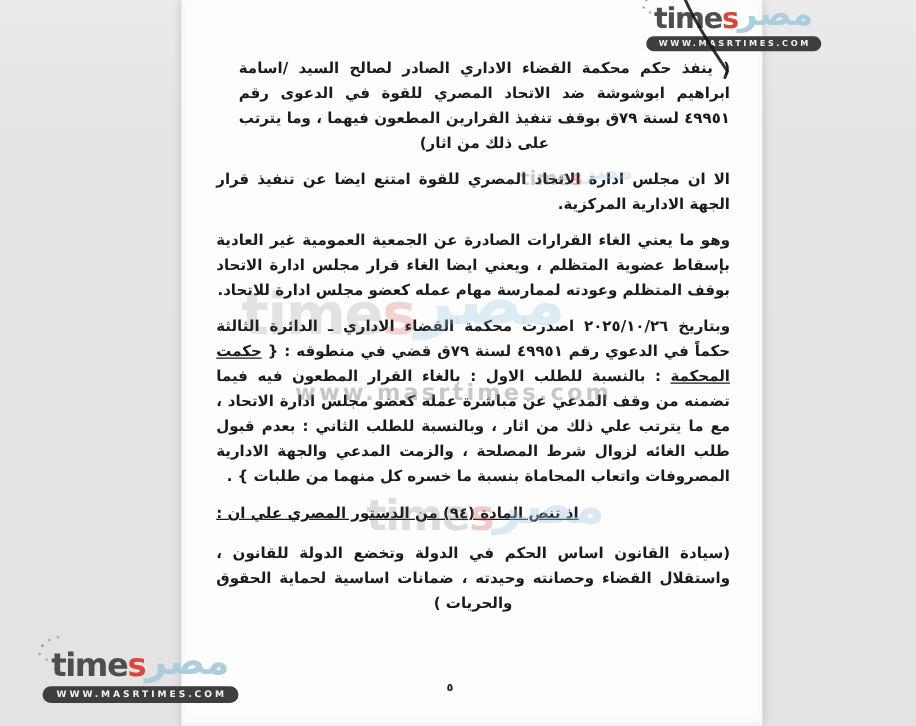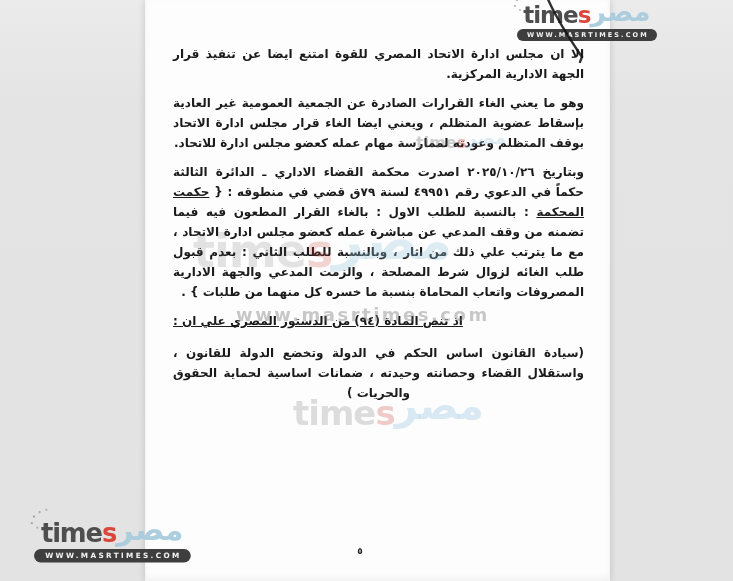--- a/index.html
+++ b/index.html
@@ -70,20 +70,21 @@
   }
   .penstroke{position:absolute;left:0;top:0;z-index:7;pointer-events:none;}
 </style>
 </head>
 <body>
 
 <div class="stage">
 
   <div class="page">
     <div class="content">
+      <p class="quote indent">( ينفذ حكم محكمة القضاء الاداري الصادر لصالح السيد /اسامة ابراهيم ابوشوشة ضد الاتحاد المصري للقوة في الدعوى رقم ٤٩٩٥١ لسنة ٧٩ق بوقف تنفيذ القرارين المطعون فيهما ، وما يترتب على ذلك من اثار)</p>
       <p>الا ان مجلس ادارة الاتحاد المصري للقوة امتنع ايضا عن تنفيذ قرار الجهة الادارية المركزية.</p>
       <p>وهو ما يعني الغاء القرارات الصادرة عن الجمعية العمومية غير العادية بإسقاط عضوية المتظلم ، ويعني ايضا الغاء قرار مجلس ادارة الاتحاد بوقف المتظلم وعودته لممارسة مهام عمله كعضو مجلس ادارة للاتحاد.</p>
       <p><span>وبتاريخ ٢٠٢٥/١٠/٢٦ اصدرت محكمة القضاء الاداري ـ الدائرة الثالثة حكماً في الدعوي رقم ٤٩٩٥١ لسنة ٧٩ق قضي في منطوقه : { </span><span class="u">حكمت المحكمة</span><span> : بالنسبة للطلب الاول : بالغاء القرار المطعون فيه فيما تضمنه من وقف المدعي عن مباشرة عمله كعضو مجلس ادارة الاتحاد ، مع ما يترتب علي ذلك من اثار ، وبالنسبة للطلب الثاني : بعدم قبول طلب الغائه لزوال شرط المصلحة ، والزمت المدعي والجهة الادارية المصروفات واتعاب المحاماة بنسبة ما خسره كل منهما من طلبات } .</span></p>
       <p class="heading"><span>اذ تنص المادة (٩٤) من الدستور المصري علي ان :</span></p>
       <p class="quote">(سيادة القانون اساس الحكم في الدولة وتخضع الدولة للقانون ، واستقلال القضاء وحصانته وحيدته ، ضمانات اساسية لحماية الحقوق والحريات )</p>
     </div>
   </div>
 
   <div class="pagenum">٥</div>
 

